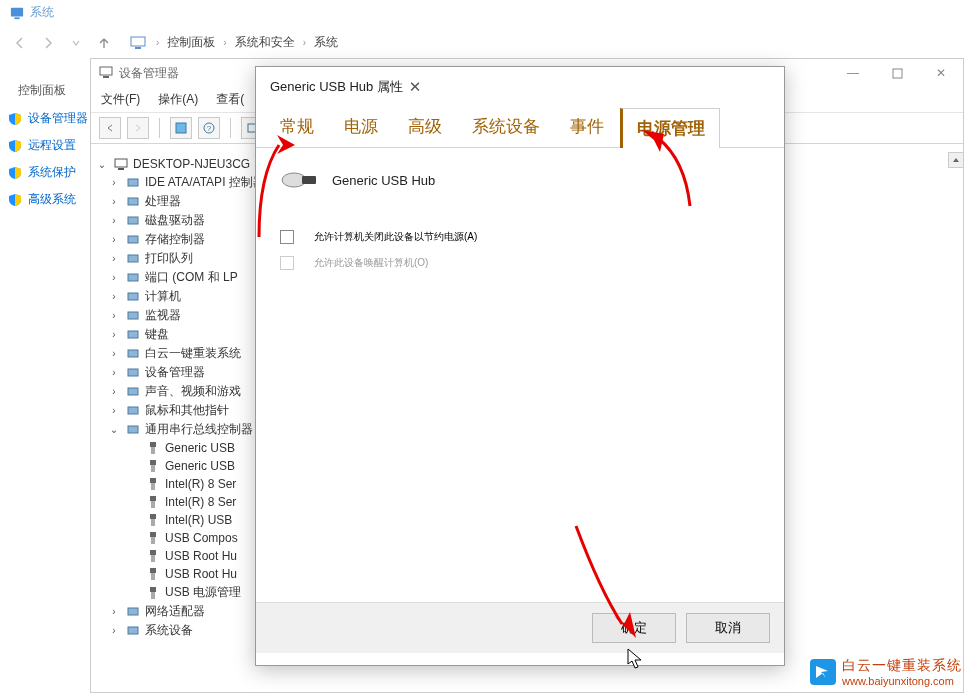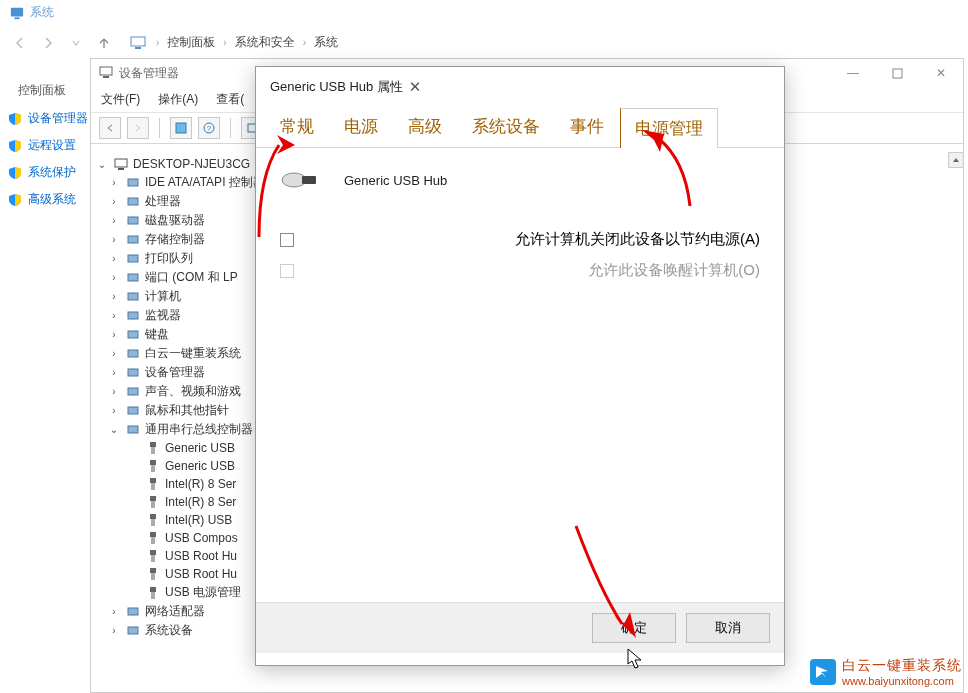--- a/index.html
+++ b/index.html
@@ -52,26 +52,26 @@
 
     
     .prop-dialog {
       position: absolute; left: 255px; top: 66px; width: 530px; height: 600px;
       background: #fff; border: 1px solid #999; box-shadow: 0 4px 20px rgba(0,0,0,0.25);
     }
     .prop-title { display: flex; align-items: center; padding: 8px 10px 8px 14px; font-size: 13px; color: #222; }
     .close-x { width: 24px; height: 24px; display: flex; align-items: center; justify-content: center; color: #555; cursor: pointer; font-size: 15px; }
     .tabs { display: flex; padding: 0 10px; border-bottom: 1px solid #d5d5d5; gap: 2px; }
     .tab { padding: 8px 14px 8px; font-size: 17px; color: #a16207; cursor: pointer; }
-    .tab.active { background: #fff; border-top: 1px solid #d0d0d0; border-left: 1px solid #a16207; border-right: 1px solid #d0d0d0; box-shadow: 0 2px 0 #fff; position: relative; top: 1px; }
+    .tab.active { background: #fff; border-top: 1px solid #d0d0d0; border-left: 3px solid #a16207; border-right: 1px solid #d0d0d0; box-shadow: 0 2px 0 #fff; position: relative; top: 1px; font-weight: bold; }
     .prop-body { padding: 18px 24px; }
-    .device-header { display: flex; align-items: center; gap: 24px; margin-bottom: 36px; }
+    .device-header { display: flex; align-items: center; gap: 12px; margin-bottom: 36px; }
     .device-header .hub-icon { width: 40px; height: 28px; }
     .device-name { font-size: 13px; color: #222; }
-    .checkbox-row { display: flex; align-items: center; gap: 20px; margin-bottom: 12px; font-size: 15px; justify-content: space-between; }
+    .checkbox-row { display: flex; align-items: center; gap: 20px; margin-bottom: 12px; font-size: 10px; }
     .checkbox-row.disabled { color: #999; }
     .cb { width: 14px; height: 14px; border: 1px solid #888; background: #fff; }
     .cb.disabled { border-color: #ccc; }
 
     .prop-footer {
       position: absolute; left: 0; right: 0; bottom: 12px;
       background: #f0f0f0; border-top: 1px solid #ddd;
       display: flex; justify-content: flex-end; gap: 10px; padding: 10px 14px;
     }
     .btn { padding: 5px 28px; font-size: 13px; background: #e9e9e9; border: 1px solid #bbb; cursor: pointer; }

